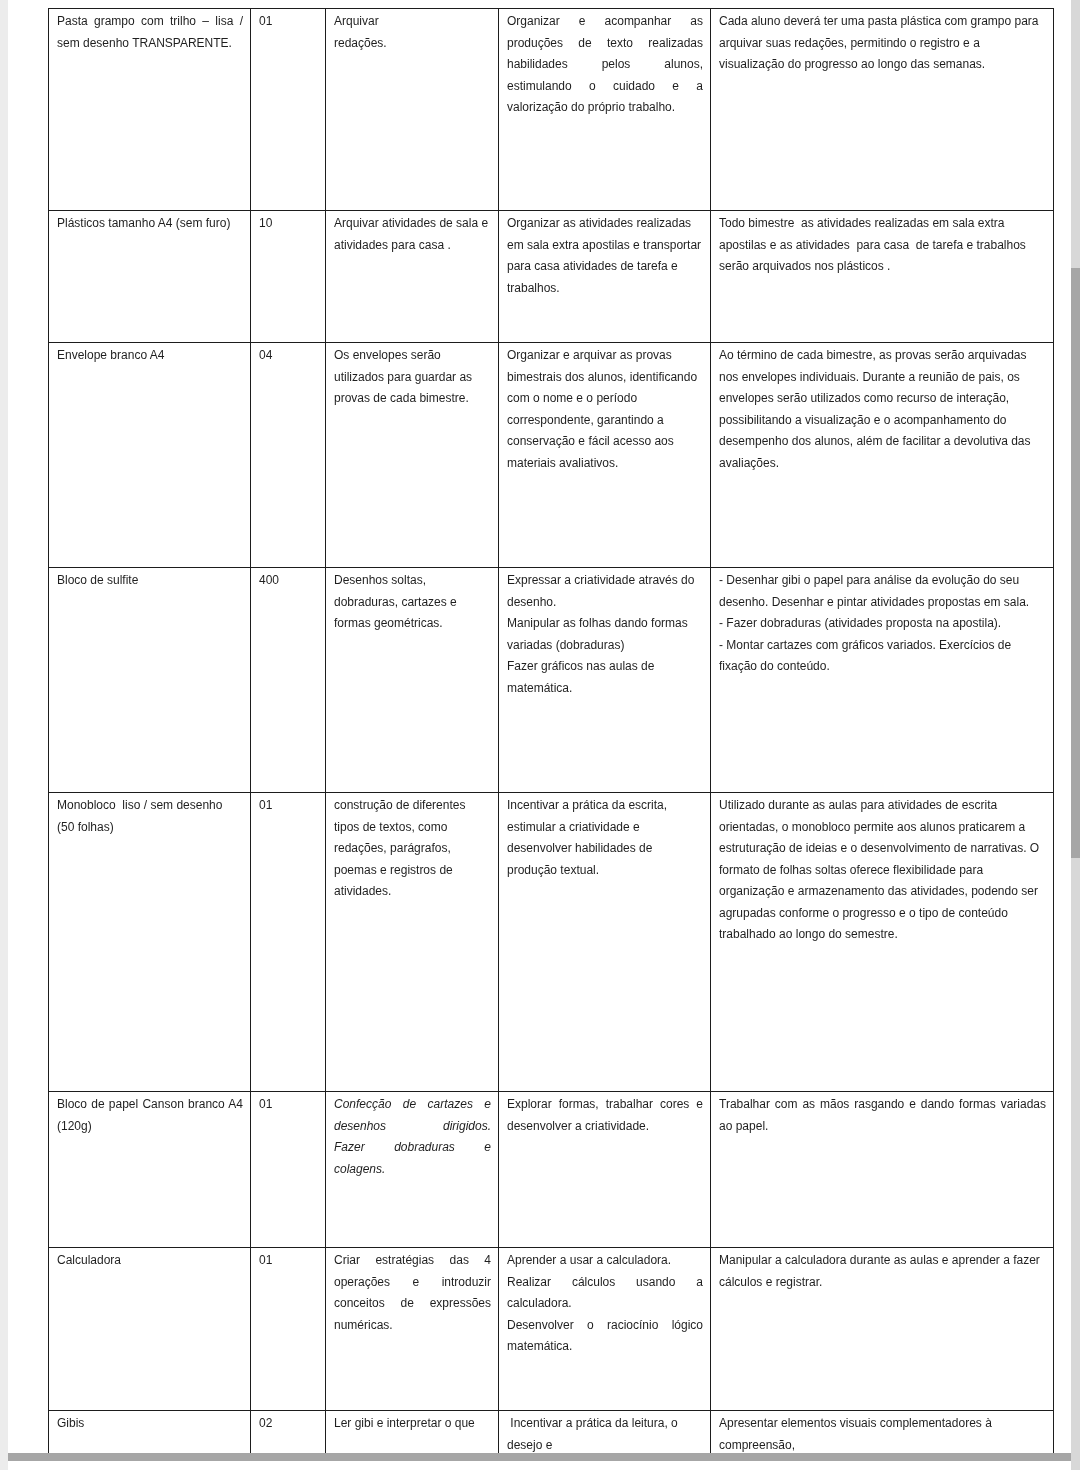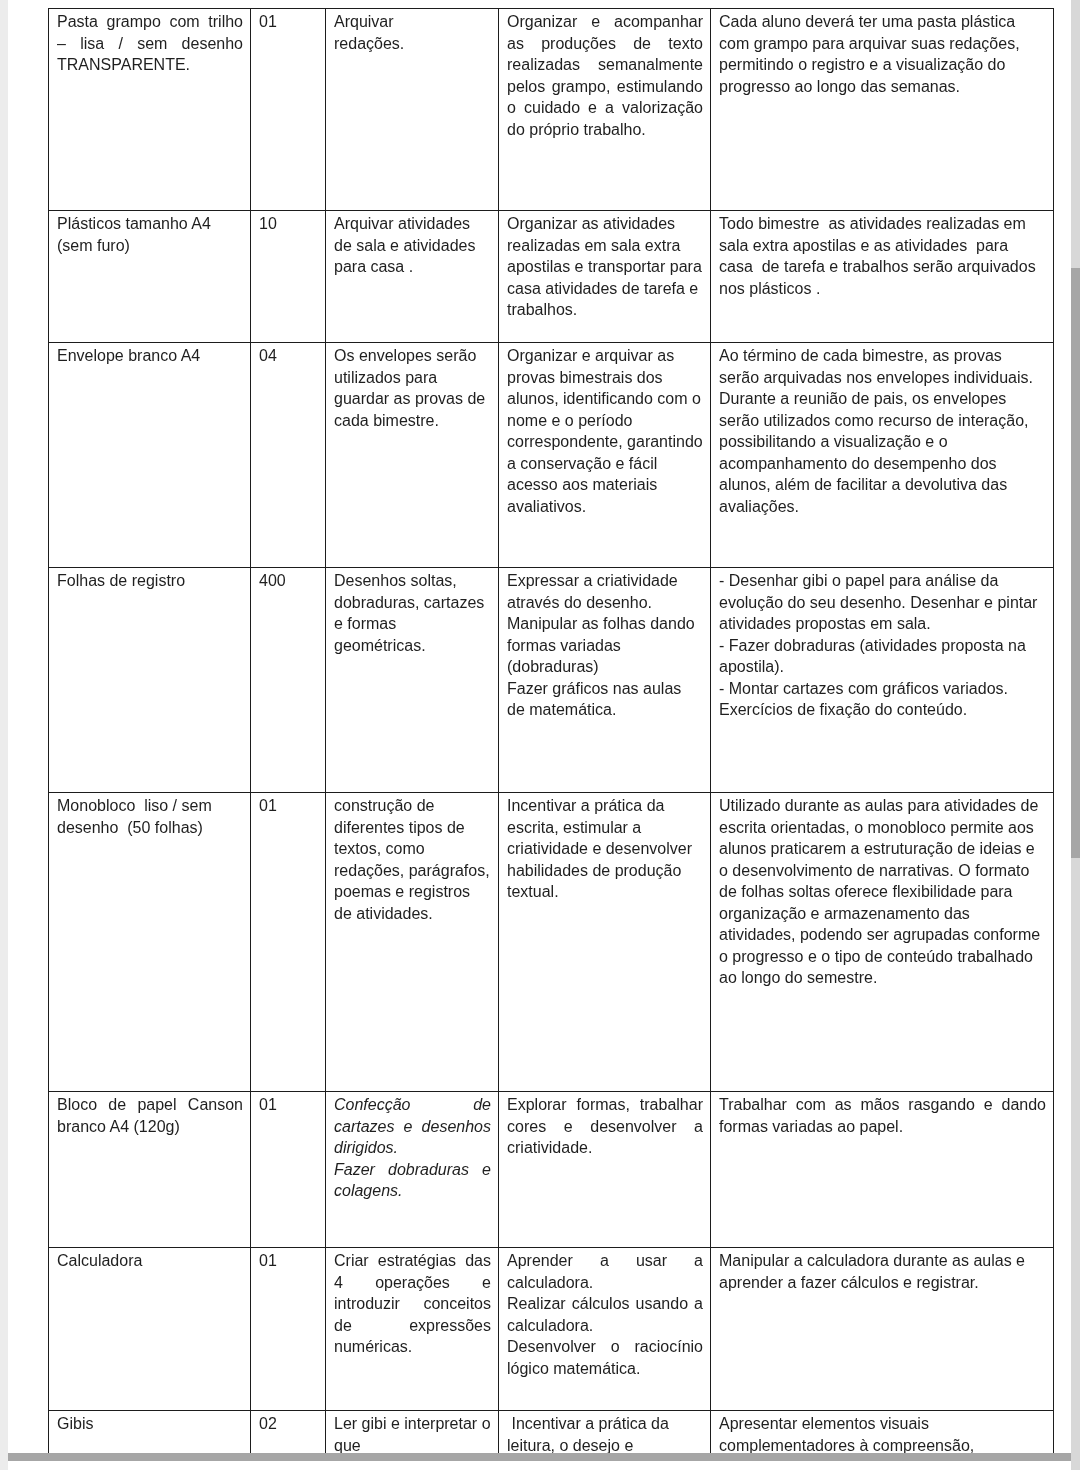--- a/index.html
+++ b/index.html
@@ -62,21 +62,21 @@
     left: 48px;
     top: 8px;
     width: 1005px;
     border-collapse: collapse;
     table-layout: fixed;
   }
   table.materials td {
     border: 1.5px solid #1d1d1d;
     vertical-align: top;
     padding: 2px 7px 0 8px;
-    font-size: 16px;
+    font-size: 12px;
     line-height: 21.5px;
     color: #1f1f1f;
     white-space: pre-wrap;
     overflow: hidden;
     word-wrap: break-word;
   }
   td.qty { padding-left: 2px; padding-right: 2px; }
   td.justify { text-align: justify; }
   td.justify-last { text-align: justify; text-align-last: justify; font-style: italic; }
 </style>
@@ -92,39 +92,39 @@
       <col style="width:173px">
       <col style="width:212px">
       <col style="width:343px">
     </colgroup>
     <tbody>
       <tr style="height:202px">
         <td class="justify">Pasta grampo com trilho – lisa / sem desenho TRANSPARENTE.</td>
         <td class="qty">01</td>
         <td>Arquivar
 redações.</td>
-        <td class="justify">Organizar e acompanhar as produções de texto realizadas semanalmente pelos grampo, estimulando o cuidado e a valorização do próprio trabalho.</td>
+        <td class="justify">Organizar e acompanhar as produções de texto realizadas habilidades pelos alunos, estimulando o cuidado e a valorização do próprio trabalho.</td>
         <td>Cada aluno deverá ter uma pasta plástica com grampo para arquivar suas redações, permitindo o registro e a visualização do progresso ao longo das semanas.</td>
       </tr>
       <tr style="height:132px">
         <td>Plásticos tamanho A4 (sem furo)</td>
         <td class="qty">10</td>
         <td>Arquivar atividades de sala e atividades para casa .</td>
         <td>Organizar as atividades realizadas em sala extra apostilas e transportar para casa atividades de tarefa e trabalhos.</td>
         <td>Todo bimestre  as atividades realizadas em sala extra apostilas e as atividades  para casa  de tarefa e trabalhos serão arquivados nos plásticos .</td>
       </tr>
       <tr style="height:225px">
         <td>Envelope branco A4</td>
         <td class="qty">04</td>
         <td>Os envelopes serão utilizados para guardar as provas de cada bimestre.</td>
         <td>Organizar e arquivar as provas bimestrais dos alunos, identificando com o nome e o período correspondente, garantindo a conservação e fácil acesso aos materiais avaliativos.</td>
         <td>Ao término de cada bimestre, as provas serão arquivadas nos envelopes individuais. Durante a reunião de pais, os envelopes serão utilizados como recurso de interação, possibilitando a visualização e o acompanhamento do desempenho dos alunos, além de facilitar a devolutiva das avaliações.</td>
       </tr>
       <tr style="height:225px">
-        <td>Folhas de registro</td>
+        <td>Bloco de sulfite</td>
         <td class="qty">400</td>
         <td>Desenhos soltas, dobraduras, cartazes e formas geométricas.</td>
         <td>Expressar a criatividade através do desenho.
 Manipular as folhas dando formas variadas (dobraduras)
 Fazer gráficos nas aulas de matemática.</td>
         <td>- Desenhar gibi o papel para análise da evolução do seu desenho. Desenhar e pintar atividades propostas em sala.
 - Fazer dobraduras (atividades proposta na apostila).
 - Montar cartazes com gráficos variados. Exercícios de fixação do conteúdo.</td>
       </tr>
       <tr style="height:299px">

